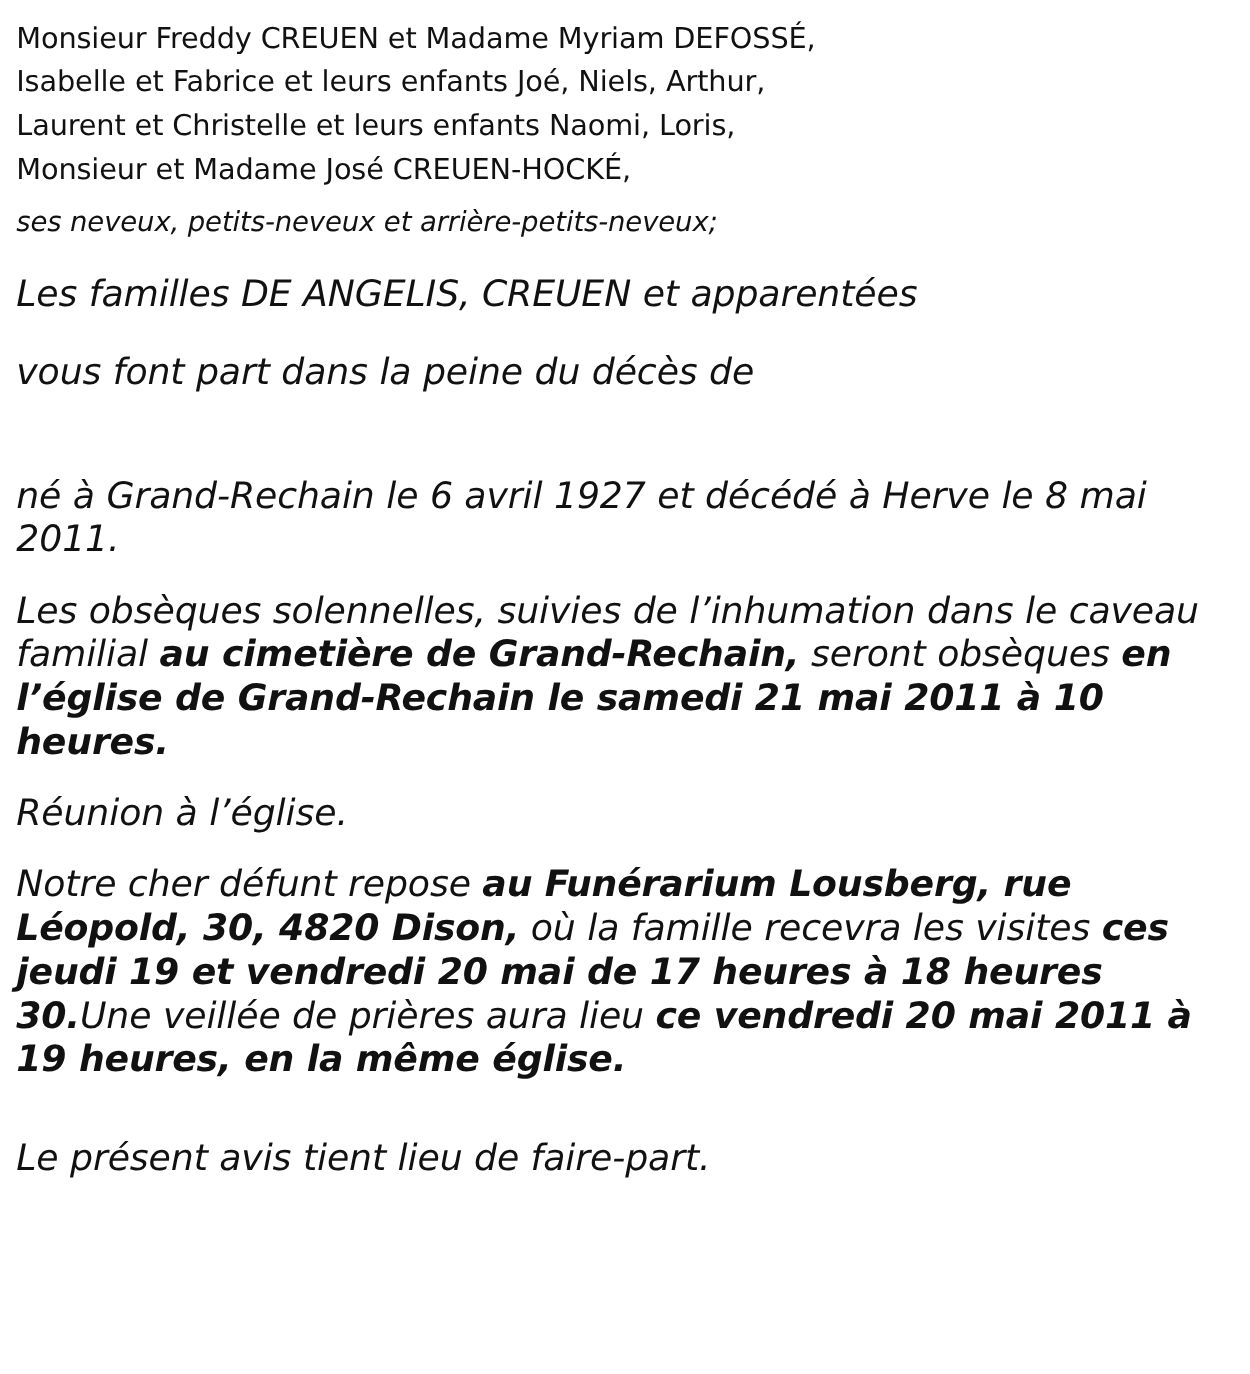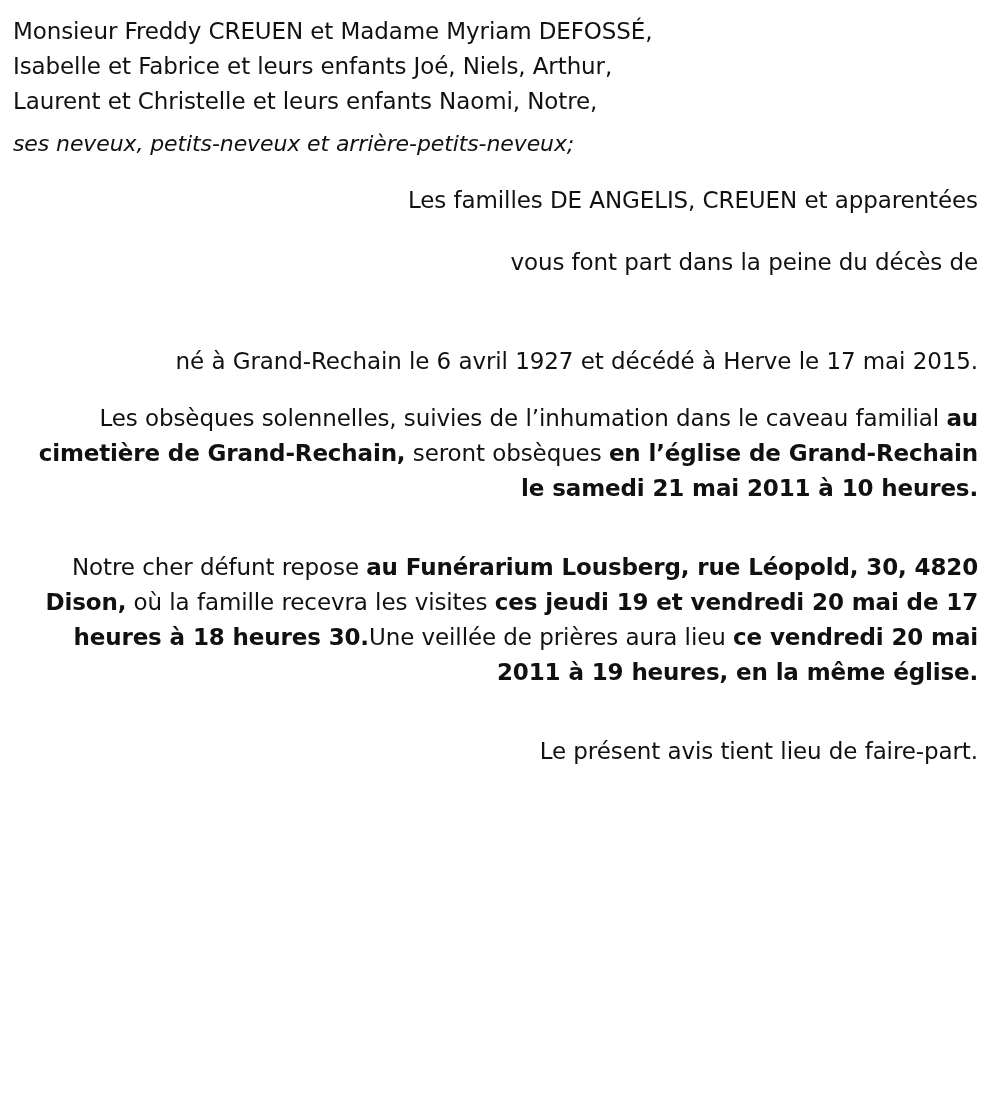--- a/index.html
+++ b/index.html
@@ -19,26 +19,27 @@
 
   .notice {
     box-sizing: border-box;
     width: 1000px;
     height: 930px;
     padding: 14px 22px 0 13px;
   }
 
   
   .para {
-    font-size: 23px;
+    font-size: 29px;
     line-height: 35px;
     letter-spacing: -0.1px;
     margin: 0;
-    text-align: right;
+    text-align: left;
     word-spacing: 0.1px;
+    font-style: italic;
   }
 
   .family-list {
     margin: 0;
     padding: 0;
     list-style: none;
   }
   .family-list li {
     font-size: 23px;
     line-height: 35px;
@@ -73,46 +74,48 @@
   }
 </style>
 </head>
 <body>
 
 <div class="notice">
 
   <ul class="family-list">
     <li>Monsieur Freddy CREUEN et Madame Myriam DEFOSSÉ,</li>
     <li>Isabelle et Fabrice et leurs enfants Joé, Niels, Arthur,</li>
-    <li>Laurent et Christelle et leurs enfants Naomi, Notre,</li>
+    <li>Laurent et Christelle et leurs enfants Naomi, Loris,</li>
+    <li>Monsieur et Madame José CREUEN-HOCKÉ,</li>
   </ul>
 
   <p class="relation-note">ses neveux, petits-neveux et arrière-petits-neveux;</p>
 
   <div class="gap-sm"></div>
 
   <p class="para">Les familles DE ANGELIS, CREUEN et apparentées</p>
 
   <div class="gap-md"></div>
 
   <p class="para">vous font part dans la peine du décès de</p>
 
   <div class="gap-lg"></div>
 
 
   <div class="gap-xl"></div>
 
-  <p class="para">né à Grand-Rechain le 6 avril 1927 et décédé à Herve le 17 mai 2015.</p>
+  <p class="para">né à Grand-Rechain le 6 avril 1927 et décédé à Herve le 8 mai 2011.</p>
 
   <div class="gap-sm"></div>
 
   <p class="para"><span>Les obsèques solennelles, suivies de l’inhumation dans le caveau familial </span><b>au cimetière de Grand-Rechain,</b><span> seront obsèques </span><b>en l’église de Grand-Rechain le samedi 21 mai 2011 à 10 heures.</b></p>
 
   <div class="gap-sm"></div>
 
+  <p class="para">Réunion à l’église.</p>
 
   <div class="gap-sm"></div>
 
   <p class="para"><span>Notre cher défunt repose </span><b>au Funérarium Lousberg, rue Léopold, 30, 4820 Dison,</b><span> où la famille recevra les visites </span><b>ces jeudi 19 et vendredi 20 mai de 17 heures à 18 heures 30.</b><span>Une veillée de prières aura lieu </span><b>ce vendredi 20 mai 2011 à 19 heures, en la même église.</b></p>
 
   <div class="gap-sm"></div>
 
 
   <div class="gap-sm"></div>
 

